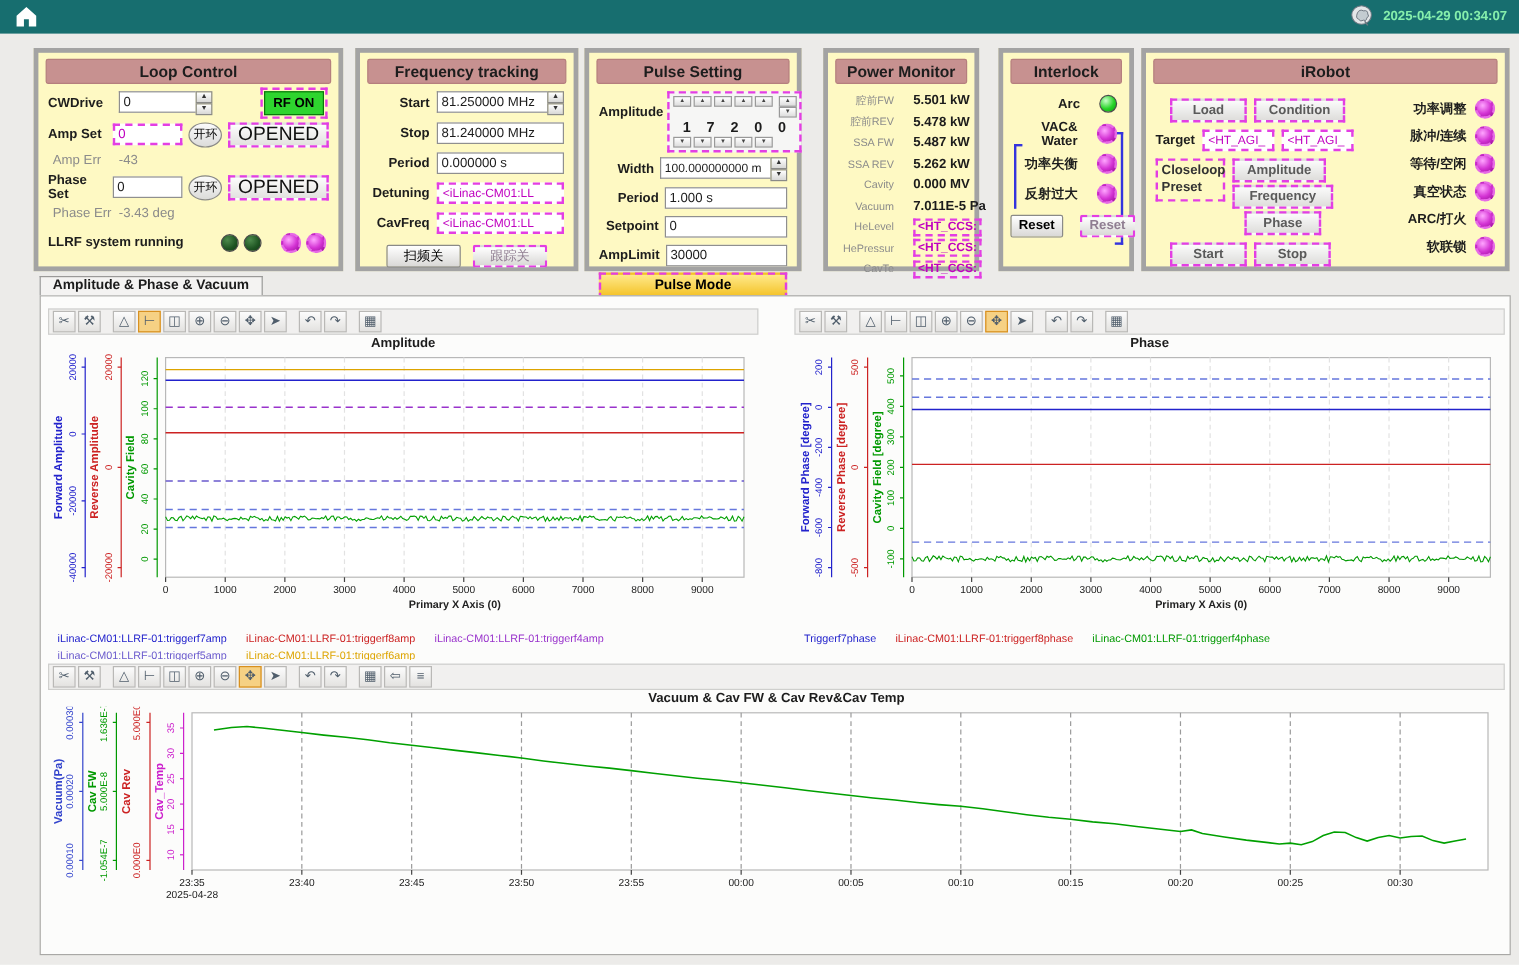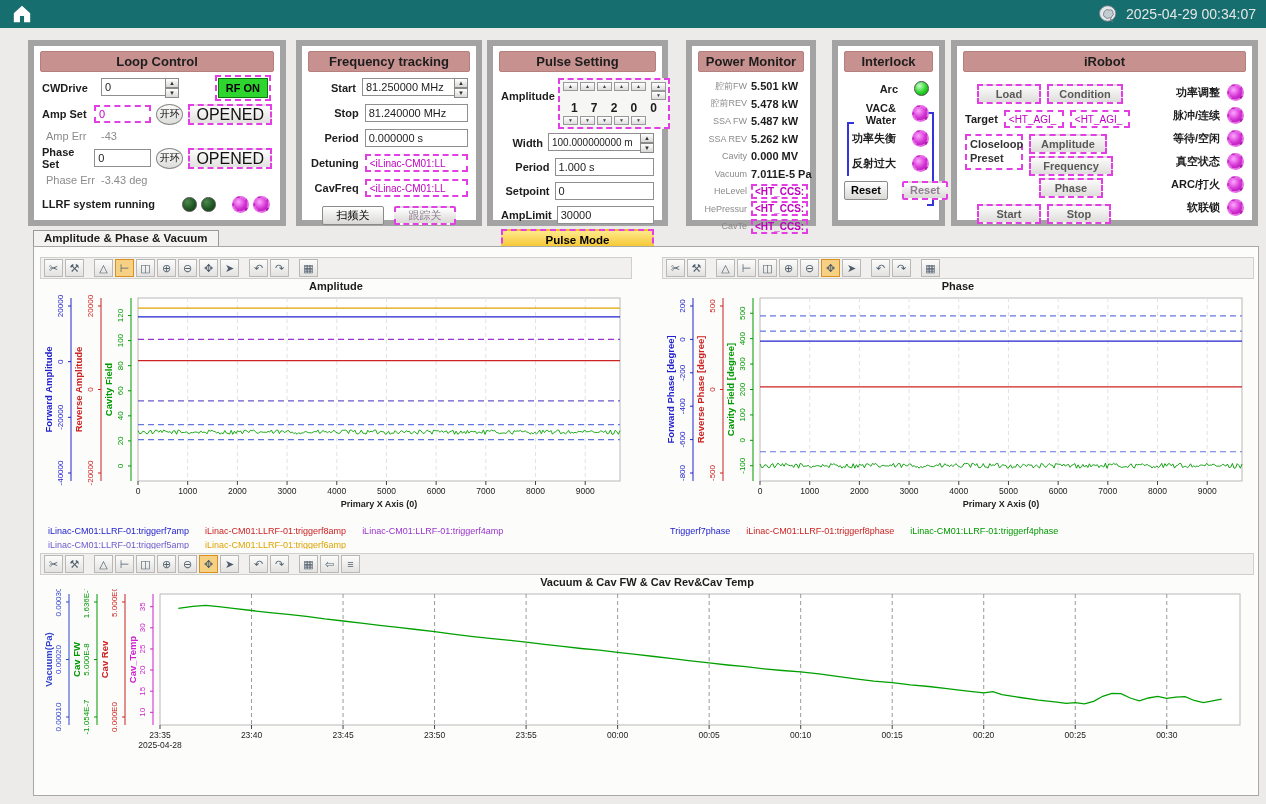--- a/index.html
+++ b/index.html
@@ -3,23 +3,23 @@
 <meta charset="utf-8">
 <style>
 *{box-sizing:border-box;margin:0;padding:0}
 html,body{width:1266px;height:804px}
 body{background:#ecebe9;font-family:"Liberation Sans",sans-serif;position:relative;overflow:hidden;font-size:11px;color:#1c1c1c}
 
 header{position:absolute;top:0;left:0;right:0;height:28px;background:#176e6f;display:flex;align-items:center;padding:0 10px;z-index:5}
 .home-btn{width:24px;height:22px;display:flex;align-items:center;justify-content:center;cursor:pointer;z-index:2}
 .win-title{position:absolute;left:0;right:0;text-align:center;color:#fff;font-family:"DejaVu Sans Mono",monospace;font-size:16px;letter-spacing:2px}
 .header-right{margin-left:auto;display:flex;align-items:center;gap:7px;z-index:2}
-.timestamp{font-weight:normal;font-size:14px;color:#e5e5e5}
-
-.panel{position:absolute;background:#ffffff;border:6px solid #a3a3a3}
+.timestamp{font-weight:bold;font-size:11px;color:#86efac}
+
+.panel{position:absolute;background:#fef9c3;border:4px solid #a3a3a3}
 .ptitle{margin:5px 6px 6px;background:#c79190;border:1px solid #b57f7e;border-radius:2px;text-align:center;font-weight:bold;font-size:13px;color:#1d1d1d;padding:2px 0}
 .row{display:flex;align-items:center;margin:6px 8px;gap:5px;height:20px}
 .lbl{font-size:11px;color:#1d1d1d}
 .b{font-weight:bold}
 .gray{color:#8b8b8b}
 .field{background:#fff;border:1px solid #8f8f8f;font-size:11px;padding:1px 3px;height:18px;display:flex;align-items:center;overflow:hidden;white-space:nowrap}
 .alarm{border:2px dashed #e33ee3 !important;color:#c000c0}
 .btn{background:linear-gradient(#ffffff,#d9d8d6);border:1px solid #8a8a88;border-radius:2px;font-size:11px;height:19px;padding:0 8px;font-family:inherit;cursor:pointer}
 .btn.dis{color:#8f7d91}
 .dash{border:2px dashed #e33ee3 !important}
@@ -39,21 +39,21 @@
 .ftl{width:50px;text-align:right}
 .fsm{font-size:10px}
 
 .ampwidget{border:2px dashed #e33ee3;background:#f6f6f5;padding:2px 3px;width:116px}
 .miniarrows{display:flex;gap:2px;align-items:stretch}
 .miniarrows button{width:15px;height:9px;font-size:5px;line-height:3px;padding:0;border:1px solid #999;background:linear-gradient(#fff,#ddd);color:#444;cursor:pointer}
 .aw-ar{height:18px;margin-left:3px}
 .digits{display:flex;justify-content:space-between;padding:1px 8px;font-weight:bold;font-size:12px}
 .pulsemode{background:linear-gradient(#ffe98a,#f3c021);border:2px dashed #e33ee3;font-weight:bold;font-size:11.5px;height:23px;width:158px;cursor:pointer}
 
-.pmrow{display:flex;align-items:center;margin:1px 5px;height:16.5px;gap:4px}
+.pmrow{display:flex;align-items:center;margin:1px 5px;height:16.5px;gap:16px}
 .plbl{width:50px;text-align:right;font-size:9px;color:#8b8b8b;flex:none}
 .pval{font-weight:bold;font-size:11px;white-space:nowrap}
 .pval.alarm{font-size:10px;padding:0 2px;display:inline-block}
 
 .il-row{display:flex;align-items:center;margin:8px 10px;height:17px;position:relative;z-index:2}
 .il-row .lbl{flex:1;text-align:right;margin-right:16px}
 .il-blue-left{position:absolute;left:9px;top:76px;height:54px;width:7px;border-left:2px solid #3434dd;border-top:2px solid #3434dd}
 .il-blue-right{position:absolute;right:5px;top:66px;height:94px;width:7px;border-right:2px solid #3434dd;border-top:2px solid #3434dd;border-bottom:2px solid #3434dd}
 
 .ir-body{display:flex;margin:2px 8px 0}

